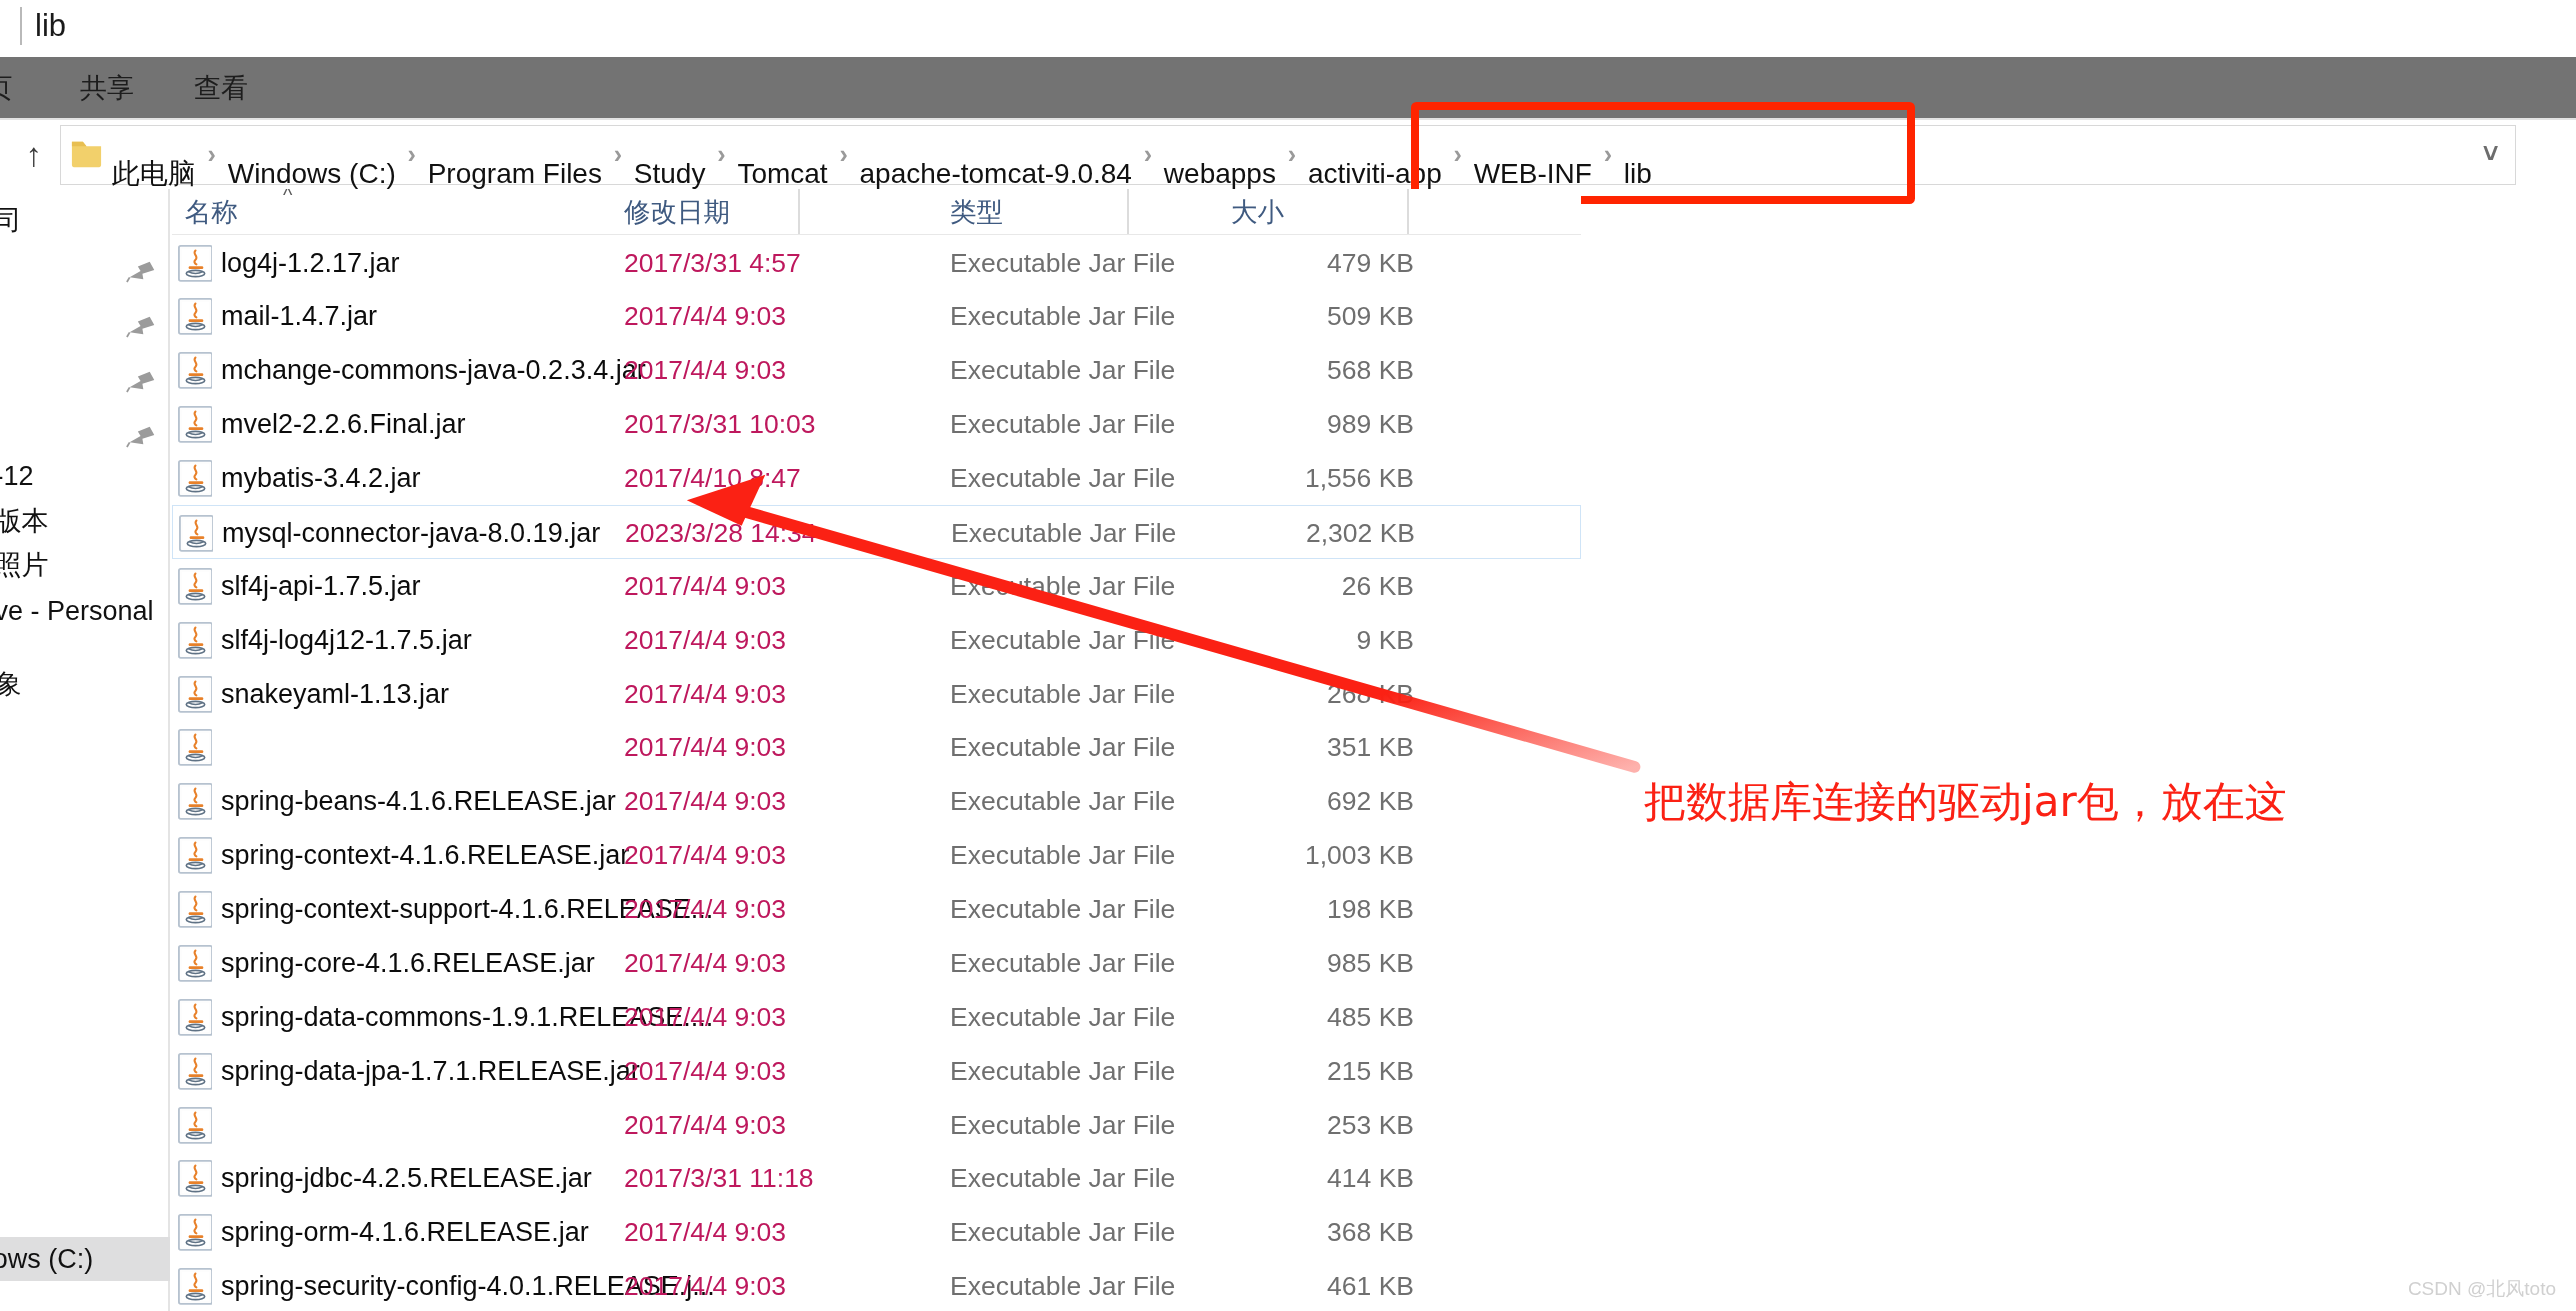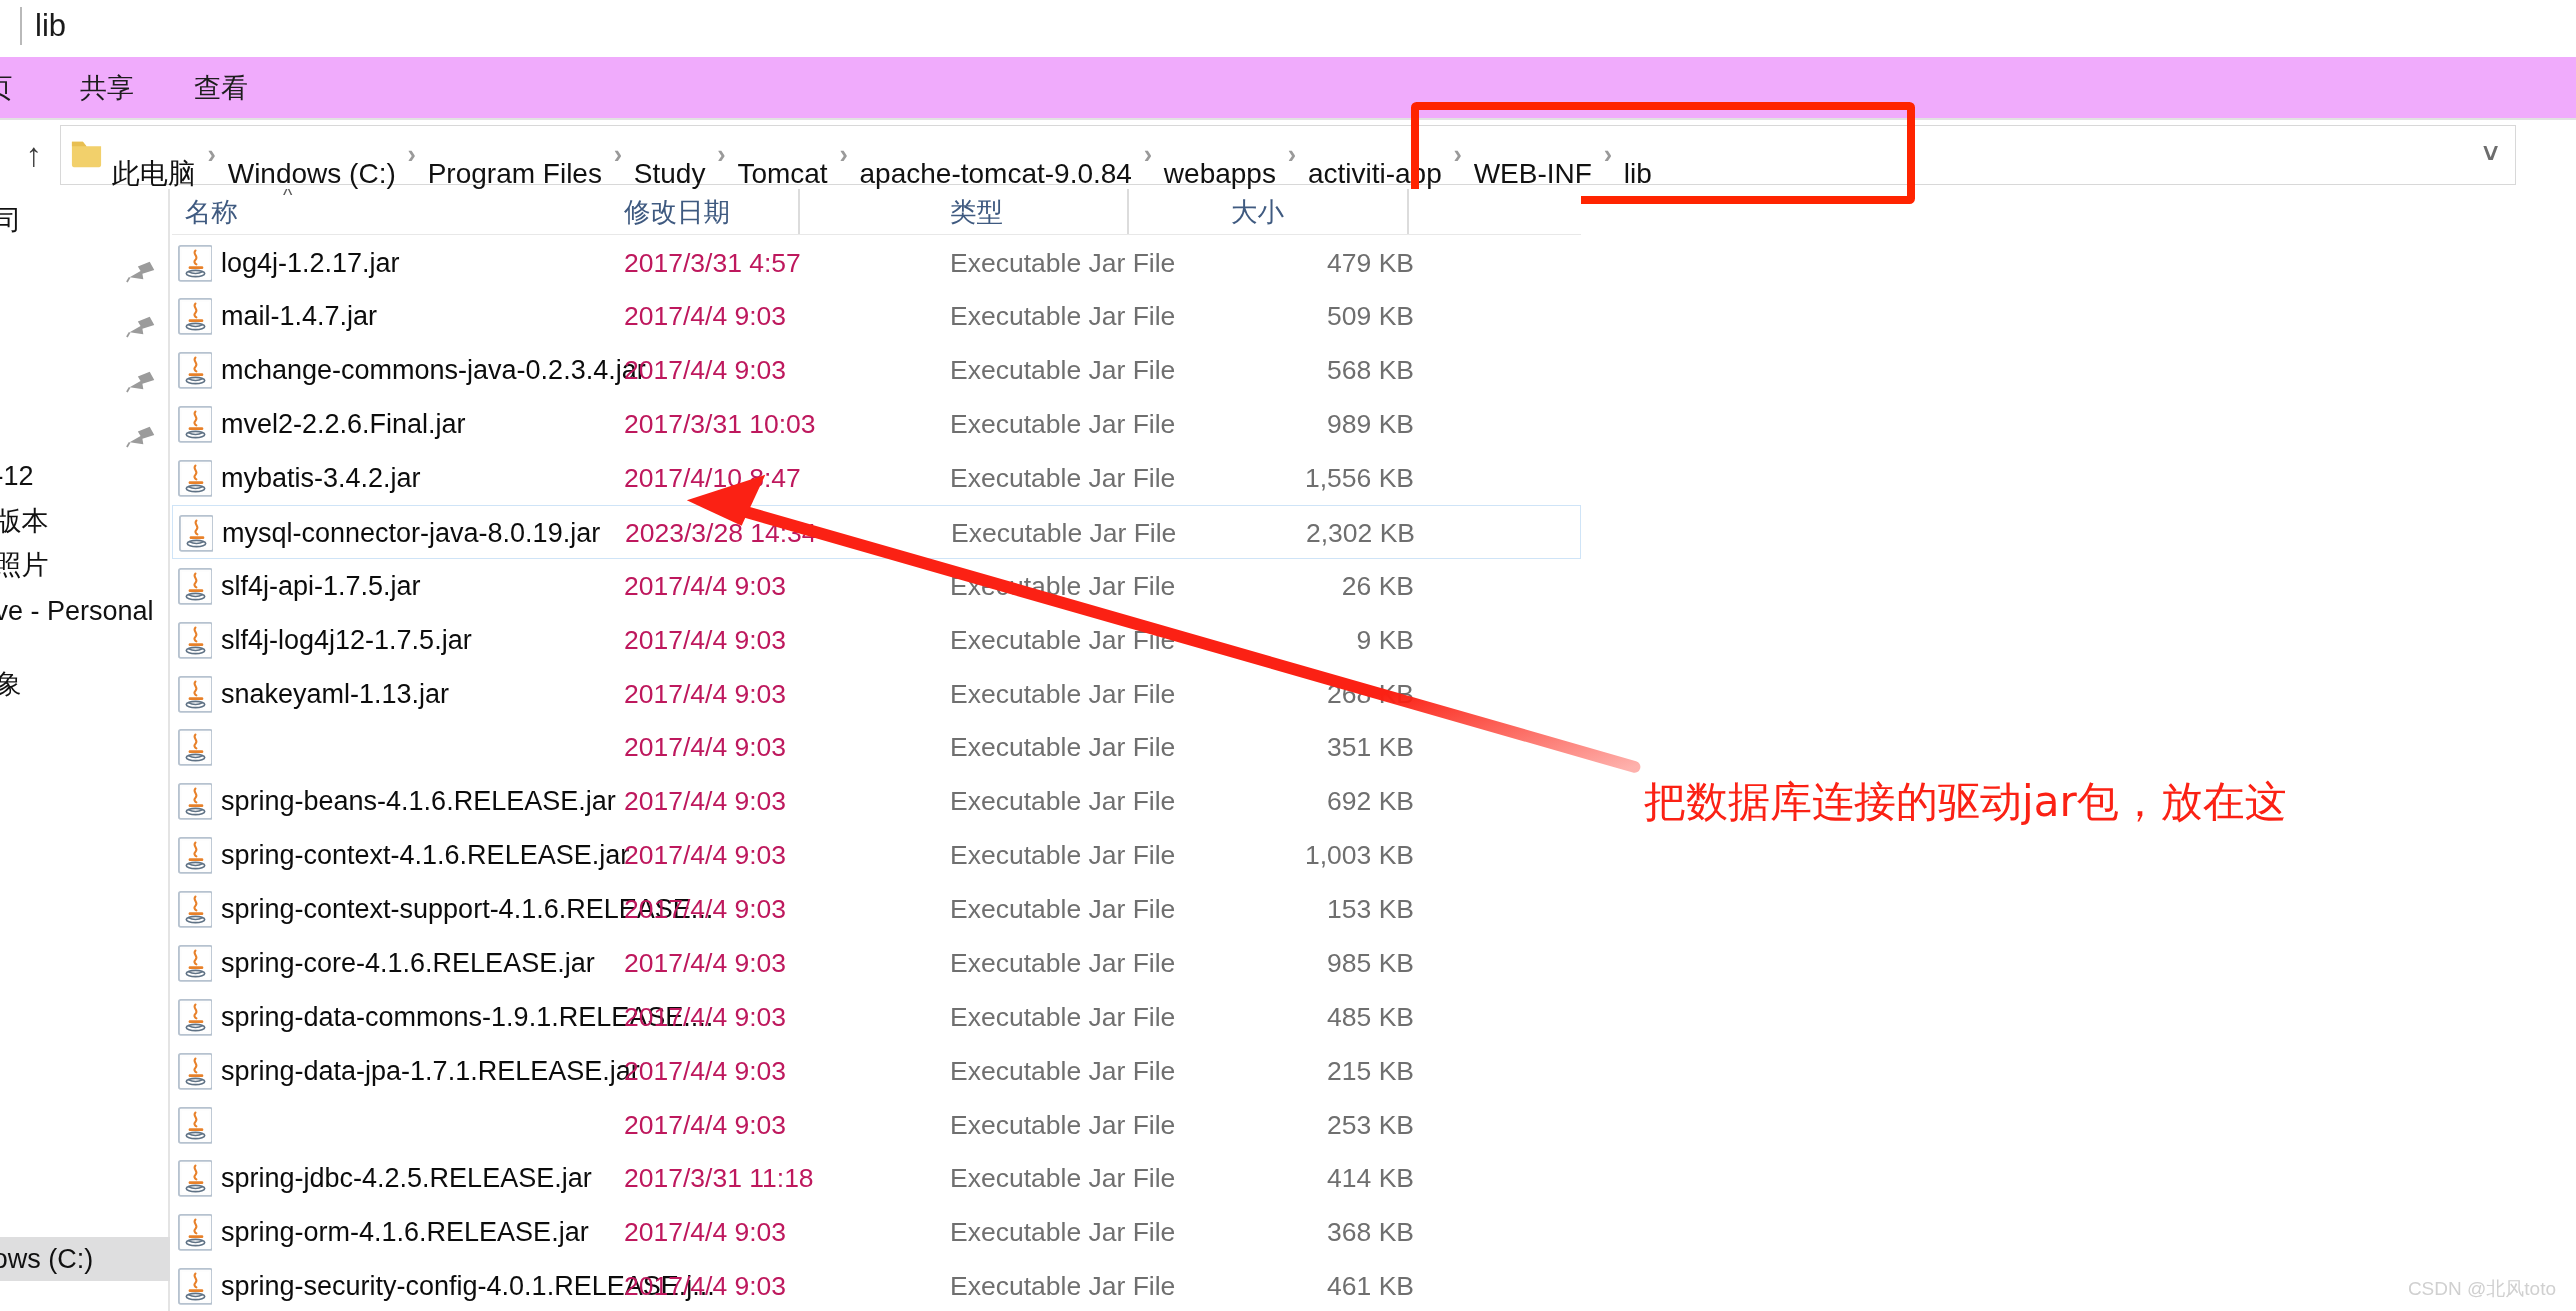--- a/index.html
+++ b/index.html
@@ -28,21 +28,21 @@
   }
   #window-title {
     position: absolute; left: 35px; top: 1.8px;
     font-size: 31px; color: #1a1a1a; line-height: 47px;
     white-space: nowrap;
   }
 
   
   #ribbon {
     position: absolute; left: 0; top: 57px; width: 2576px; height: 62px;
-    background: #f0abfc;
+    background: #737373;
   }
   .ribbon-tab {
     position: absolute; top: 0; height: 62px;
     font-size: 27px; color: #1d1d1d; line-height: 62px;
     white-space: nowrap; cursor: default;
   }
   #ribbon-bottom-line {
     position: absolute; left: 0; top: 118px; width: 2576px; height: 1.8px;
     background: #e2e2e2;
   }
@@ -453,21 +453,21 @@
               <rect x="1" y="1" width="36" height="38" rx="2" fill="#fdfdfd" stroke="#b6c2cf" stroke-width="2"></rect>
               <rect x="4" y="4" width="30" height="32" fill="#ffffff"></rect>
               <path d="M19 6 c-4 4 4 6 0 10 c-3 3 1 5 1 5" stroke="#e8812a" stroke-width="2.2" fill="none" stroke-linecap="round"></path>
               <path d="M13 23 h13 c2 0 2 3 0 3 h-13 c-2 0 -2 -3 0 -3 Z" fill="#e8812a"></path>
               <ellipse cx="19" cy="31" rx="10" ry="3.4" fill="none" stroke="#5f7285" stroke-width="1.8"></ellipse>
               <path d="M11 29 q8 4 16 0" stroke="#5f7285" stroke-width="1.6" fill="none"></path>
             </svg></span>
           <div class="cell-name">spring-context-support-4.1.6.RELEASE...</div>
           <div class="cell-date">2017/4/4 9:03</div>
           <div class="cell-type">Executable Jar File</div>
-          <div class="cell-size">153 KB</div>
+          <div class="cell-size">198 KB</div>
         </div>
         <div class="row" style="top: 747px;">
           <span class="row-icon"><svg viewBox="0 0 38 40">
               <rect x="1" y="1" width="36" height="38" rx="2" fill="#fdfdfd" stroke="#b6c2cf" stroke-width="2"></rect>
               <rect x="4" y="4" width="30" height="32" fill="#ffffff"></rect>
               <path d="M19 6 c-4 4 4 6 0 10 c-3 3 1 5 1 5" stroke="#e8812a" stroke-width="2.2" fill="none" stroke-linecap="round"></path>
               <path d="M13 23 h13 c2 0 2 3 0 3 h-13 c-2 0 -2 -3 0 -3 Z" fill="#e8812a"></path>
               <ellipse cx="19" cy="31" rx="10" ry="3.4" fill="none" stroke="#5f7285" stroke-width="1.8"></ellipse>
               <path d="M11 29 q8 4 16 0" stroke="#5f7285" stroke-width="1.6" fill="none"></path>
             </svg></span>

